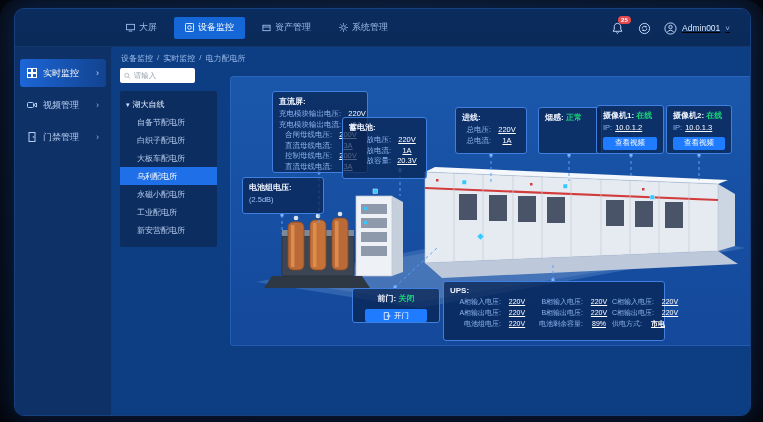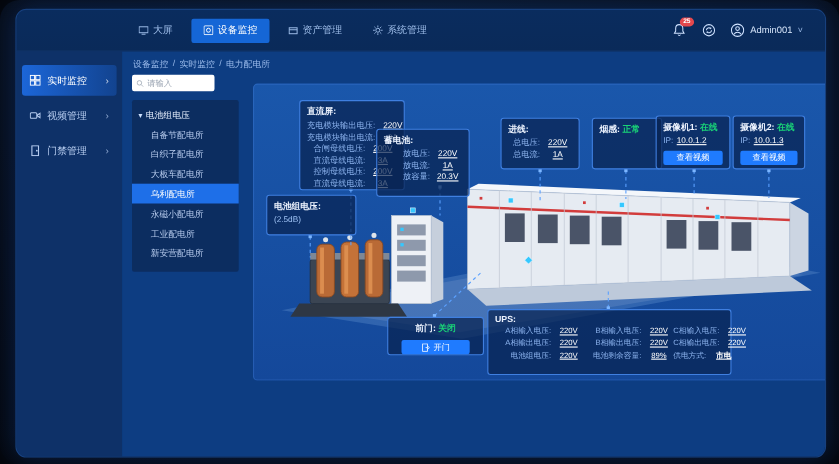--- a/index.html
+++ b/index.html
@@ -8,21 +8,21 @@
   .app{position:absolute;left:14px;top:8px;width:735px;height:406px;border-radius:10px;overflow:hidden;
     background:#0a2a59;border:1px solid #17407e;box-shadow:0 0 24px rgba(20,80,180,.35);}
 
   
   .topbar{position:absolute;left:0;top:0;right:0;height:38px;display:flex;align-items:center;
     padding-left:100px;box-sizing:border-box;background:linear-gradient(180deg,#0a2c5e,#0a2a59);border-bottom:1px solid #12386e;}
   .nav-tab{display:flex;align-items:center;gap:4px;height:22px;padding:0 11px;margin-right:6px;
     font-size:9px;color:#9dbce8;border-radius:2px;cursor:pointer;white-space:nowrap;}
   .nav-tab.active{background:#1566d6;color:#fff;}
   .nav-tab svg{flex:0 0 auto;}
-  .top-right{margin-left:auto;display:flex;align-items:flex-start;gap:13px;padding-right:20px;}
+  .top-right{margin-left:auto;display:flex;align-items:flex-end;gap:13px;padding-right:20px;text-decoration:underline;}
   .bell-wrap{position:relative;width:14px;height:14px;}
   .badge{position:absolute;top:-5px;left:7px;background:#e5484d;color:#fff;font-size:6px;line-height:8px;
     padding:0 3px;border-radius:5px;font-weight:bold;}
   .user{display:flex;align-items:center;gap:5px;color:#d7e6fb;font-size:8.5px;}
   .chev-down::before{content:"˅";color:#9dbce8;font-size:8px;}
 
   
   .sidebar{position:absolute;left:0;top:38px;bottom:0;width:96px;background:#0e3168;box-sizing:border-box;padding-top:8px;}
   .side-item{display:flex;align-items:center;gap:6px;height:28px;margin:4px 5px;padding:0 7px;border-radius:3px;
     color:#b7cdf0;font-size:9px;cursor:pointer;}
@@ -180,21 +180,21 @@
         <svg width="8" height="8" viewBox="0 0 10 10">
             <circle cx="4" cy="4" r="3" fill="none" stroke="#9aa4b2"></circle>
             <line x1="6.3" y1="6.3" x2="9" y2="9" stroke="#9aa4b2"></line>
           </svg>
         <input type="text" placeholder="请输入" style="">
       </div>
 
       <div class="tree">
         <div class="tree-root">
           <span class="caret-down"></span>
-          <span>电池组电压</span>
+          <span>湖大自线</span>
         </div>
         <div class="tree-item">自备节配电所</div>
         <div class="tree-item">白织子配电所</div>
         <div class="tree-item">大板车配电所</div>
         <div class="tree-item active">乌利配电所</div>
         <div class="tree-item">永磁小配电所</div>
         <div class="tree-item">工业配电所</div>
         <div class="tree-item">新安营配电所</div>
       </div>
 

